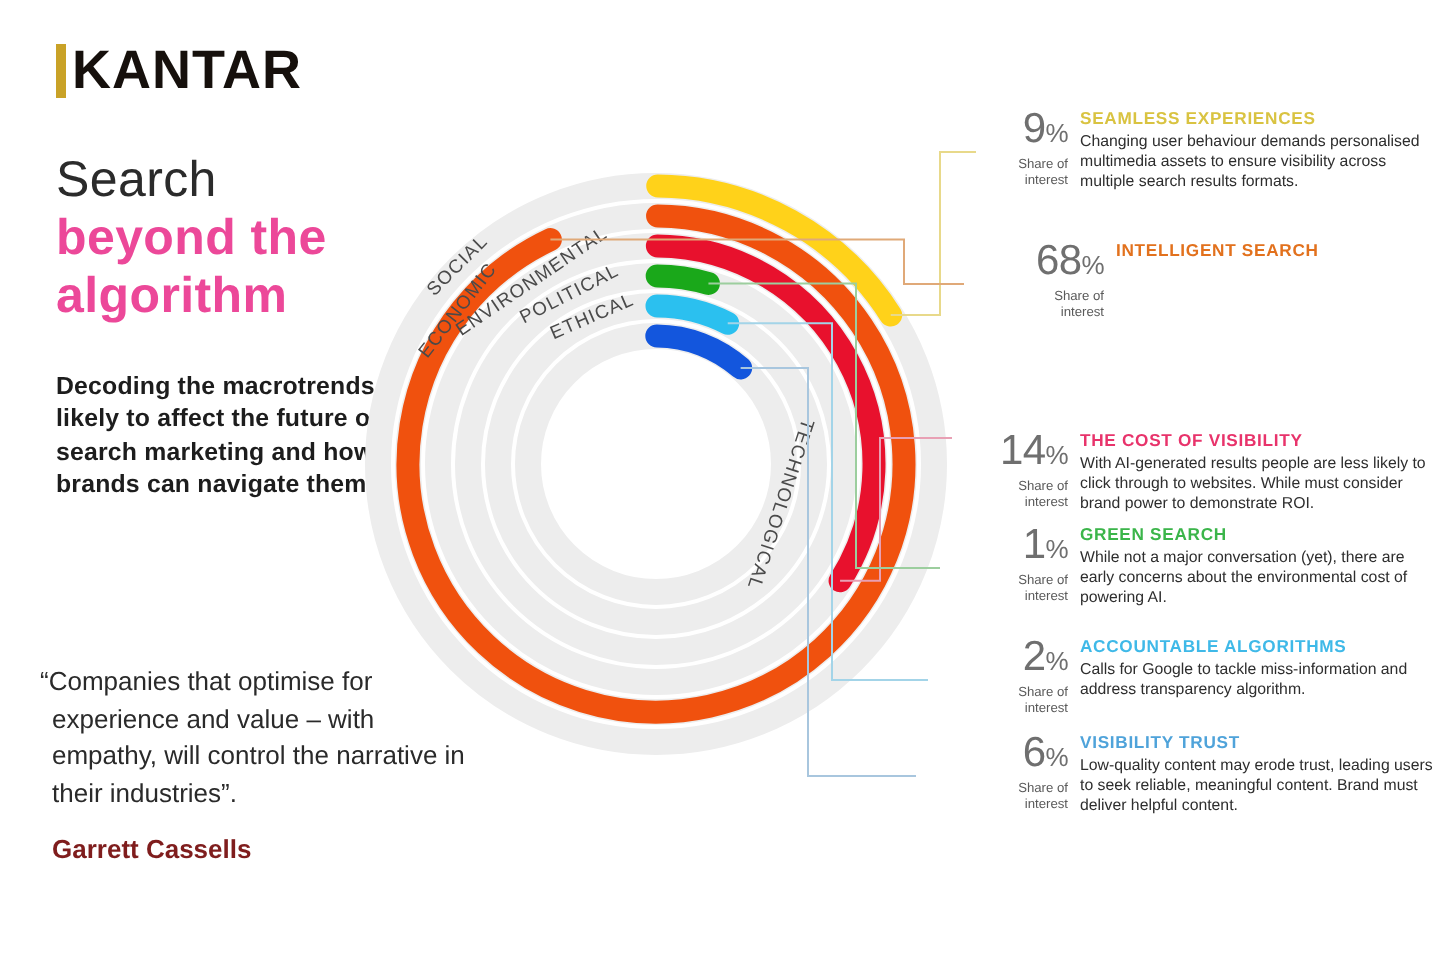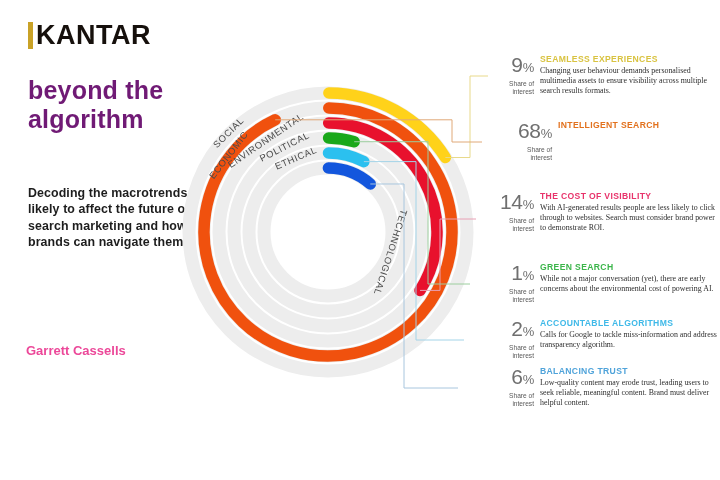--- a/index.html
+++ b/index.html
@@ -14,66 +14,68 @@
   .stage{position:absolute;inset:0;width:720px;height:344px;}
 
   
   .logo{position:absolute;left:28px;top:22px;display:flex;align-items:center;}
   .logo-bar{width:5px;height:27px;background:#c9a227;margin-right:3px;border-radius:0;}
   .logo-word{font-size:27px;font-weight:700;letter-spacing:0.5px;color:#16100c;line-height:27px;}
 
   
   .headline{position:absolute;left:28px;top:76px;width:210px;}
   .headline .l1{font-size:25px;font-weight:300;color:#2b2b2b;line-height:29px;letter-spacing:.2px;}
-  .headline .l2{font-size:25px;font-weight:700;color:#701a75;line-height:29px;letter-spacing:.2px;}
+  .headline .l2{font-size:25px;font-weight:700;color:#ec4899;line-height:29px;letter-spacing:.2px;}
 
   .deck{position:absolute;left:28px;top:185px;width:175px;
         font-size:12.4px;font-weight:700;line-height:16.4px;color:#1d1d1d;letter-spacing:.1px;}
 
   .quote{position:absolute;left:26px;top:332px;width:215px;}
   .quote-text{font-size:13px;font-weight:300;line-height:18.5px;color:#2a2a2a;text-indent:-6px;}
-  .quote-author{margin-top:11px;font-size:13px;font-weight:600;color:#ec4899;}
+  .quote-author{margin-top:11px;font-size:13px;font-weight:600;color:#7f1d1d;}
 
   
   .donut{position:absolute;left:178px;top:82px;width:300px;height:300px;}
   .donut svg{display:block;overflow:visible;}
   .ringlabel{font-family:"Liberation Sans",sans-serif;font-size:9.4px;fill:#4a4a4a;letter-spacing:.7px;font-weight:400;}
 
   
   .leaders{position:absolute;left:0;top:0;width:720px;height:480px;pointer-events:none;}
 
   
   .items{position:absolute;left:486px;top:54px;width:234px;}
   .item{position:absolute;display:flex;}
   .item .pct-col{width:48px;flex:0 0 48px;text-align:right;padding-right:6px;}
   .pct{font-size:21px;font-weight:300;color:#6f6f6f;line-height:21px;letter-spacing:-.3px;}
   .pct .sym{font-size:13px;}
   .share{font-size:6.6px;color:#5a5a5a;line-height:8.2px;margin-top:2px;font-weight:400;}
   .item .body-col{flex:1;}
   .ttl{font-size:8.6px;letter-spacing:.35px;line-height:10px;margin-bottom:2px;font-weight:700;}
-  .desc{font-size:7.9px;line-height:10.2px;color:#2e2e2e;font-weight:400;font-family:Liberation Serif, serif;}
+  .desc{font-size:7.9px;line-height:10.2px;color:#2e2e2e;font-weight:400;}
 </style>
 </head>
 <body>
 
 <div class="stage">
 
   <div class="logo">
     <div class="logo-bar"></div>
     <div class="logo-word">KANTAR</div>
   </div>
 
   <div class="headline">
+    <div class="l1">Search</div>
     <div class="l2">beyond the</div>
     <div class="l2">algorithm</div>
   </div>
 
   <div class="deck">Decoding the macrotrends likely to affect the future of search marketing and how brands can navigate them.</div>
 
   <div class="quote">
+    <div class="quote-text">“Companies that optimise for experience and value – with empathy, will control the narrative in their industries”.</div>
     <div class="quote-author">Garrett Cassells</div>
   </div>
 
   <div class="donut">
     <svg width="300" height="300" viewBox="0 0 300 300">
       <g id="tracks">
           <circle cx="150" cy="150" r="139" fill="none" stroke="#ededed" stroke-width="13"></circle>
           <circle cx="150" cy="150" r="124" fill="none" stroke="#ededed" stroke-width="13"></circle>
           <circle cx="150" cy="150" r="109" fill="none" stroke="#ededed" stroke-width="13"></circle>
           <circle cx="150" cy="150" r="94" fill="none" stroke="#ededed" stroke-width="13"></circle>
@@ -123,28 +125,28 @@
       </div>
       <div class="item" style="top: 66px; left: 18px; width: 234px;">
         <div class="pct-col">
           <div class="pct">68<span class="sym">%</span></div>
           <div class="share">Share of<br>interest</div>
         </div>
         <div class="body-col">
           <div class="ttl" style="color:#E2711D">INTELLIGENT SEARCH</div>
         </div>
       </div>
-      <div class="item" style="top: 137px; left: 0px; width: 234px;">
+      <div class="item" style="top: 161px; left: 0px; width: 234px;">
         <div class="pct-col">
           <div class="pct">14<span class="sym">%</span></div>
           <div class="share">Share of<br>interest</div>
         </div>
         <div class="body-col">
           <div class="ttl" style="color:#E8336B">THE COST OF VISIBILITY</div>
-          <div class="desc">With AI-generated results people are less likely to click through to websites.  Search must consider brand power to demonstrate ROI.</div>
+          <div class="desc">With AI-generated results people are less likely to click through to websites.  While must consider brand power to demonstrate ROI.</div>
         </div>
       </div>
       <div class="item" style="top: 208px; left: 0px; width: 234px;">
         <div class="pct-col">
           <div class="pct">1<span class="sym">%</span></div>
           <div class="share">Share of<br>interest</div>
         </div>
         <div class="body-col">
           <div class="ttl" style="color:#3BB54A">GREEN SEARCH</div>
           <div class="desc">While not a major conversation (yet), there are early concerns about the environmental cost of powering AI.</div>
@@ -159,19 +161,19 @@
           <div class="ttl" style="color:#3FB9E8">ACCOUNTABLE ALGORITHMS</div>
           <div class="desc">Calls for Google to tackle miss-information and address transparency algorithm.</div>
         </div>
       </div>
       <div class="item" style="top: 312px; left: 0px; width: 234px;">
         <div class="pct-col">
           <div class="pct">6<span class="sym">%</span></div>
           <div class="share">Share of<br>interest</div>
         </div>
         <div class="body-col">
-          <div class="ttl" style="color:#4FA3DA">BALANCING TRUST</div>
+          <div class="ttl" style="color:#4FA3DA">VISIBILITY TRUST</div>
           <div class="desc">Low-quality content may erode trust, leading users to seek reliable, meaningful content. Brand must deliver helpful content.</div>
         </div>
       </div>
     </div>
 
 </div>
 
 </body></html>

